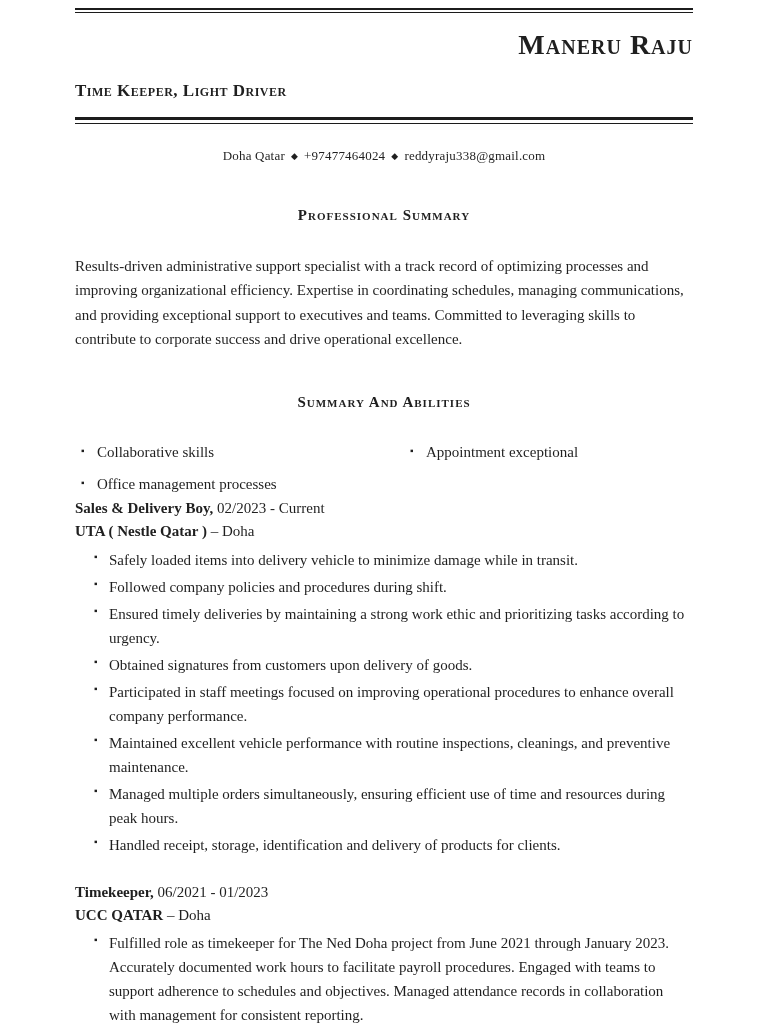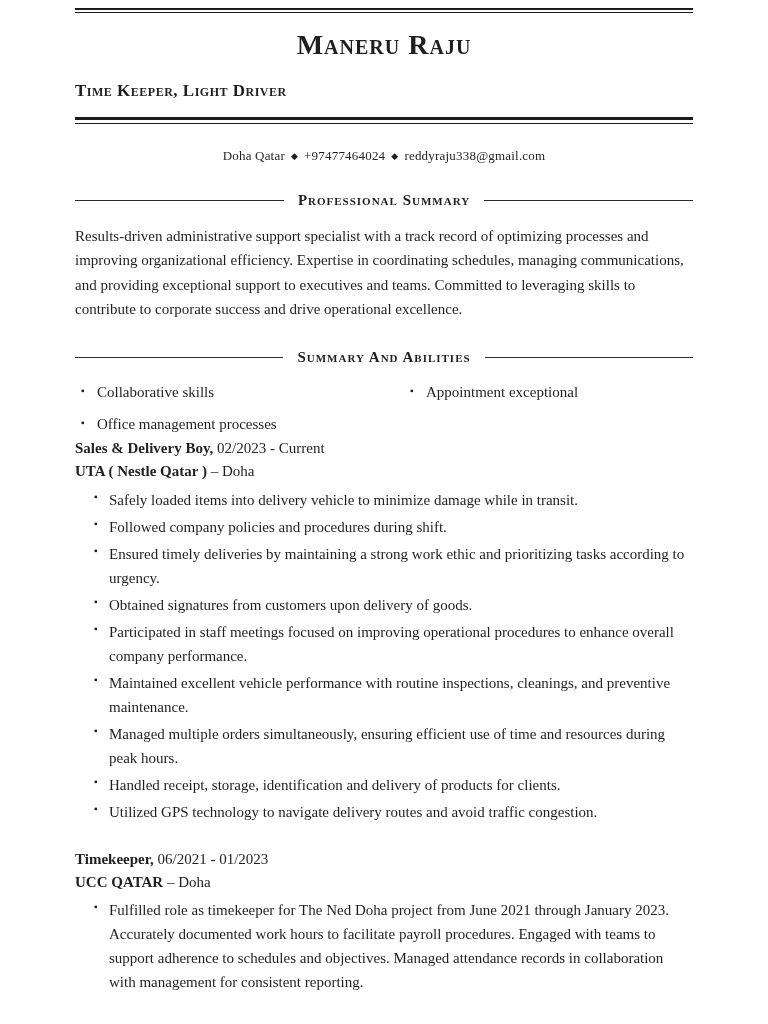--- a/index.html
+++ b/index.html
@@ -13,21 +13,21 @@
   }
   .page { padding: 8px 75px 0 75px; }
 
   .rule-top {
     height: 5px;
     border-top: 2px solid #1c1c1c;
     border-bottom: 1px solid #1c1c1c;
     margin-bottom: 16px;
   }
   .name {
-    text-align: center;
+    text-align: right;
     font-variant: small-caps;
     font-weight: 700;
     font-size: 28px;
     letter-spacing: 1px;
     margin-top: 6px;
   }
   .candidate-title {
     text-align: left;
     font-variant: small-caps;
     font-weight: 700;
@@ -47,20 +47,21 @@
     margin-top: 24px;
     letter-spacing: 0.2px;
   }
   .diamond { font-size: 9px; margin: 0 6px; vertical-align: 1px; }
 
   .section-heading {
     display: flex;
     align-items: center;
     gap: 14px;
     margin: 28px 0 15px 0;
+    flex-direction: column;
   }
   .hline { flex: 1; border-top: 1px solid #2a2a2a; height: 0; }
   .heading-text {
     font-variant: small-caps;
     font-weight: 700;
     font-size: 15px;
     letter-spacing: 1px;
     white-space: nowrap;
   }
 
@@ -168,21 +169,20 @@
       </p>
       <ul class="bullets">
           <li>Safely loaded items into delivery vehicle to minimize damage while in transit.</li>
           <li>Followed company policies and procedures during shift.</li>
           <li>Ensured timely deliveries by maintaining a strong work ethic and prioritizing tasks according to urgency.</li>
           <li>Obtained signatures from customers upon delivery of goods.</li>
           <li>Participated in staff meetings focused on improving operational procedures to enhance overall company performance.</li>
           <li>Maintained excellent vehicle performance with routine inspections, cleanings, and preventive maintenance.</li>
           <li>Managed multiple orders simultaneously, ensuring efficient use of time and resources during peak hours.</li>
           <li>Handled receipt, storage, identification and delivery of products for clients.</li>
-          <li>Utilized GPS technology to navigate delivery routes and avoid traffic congestion.</li>
         </ul>
     </div>
       <div class="job">
       <p class="job-title-line">
         <span class="job-title">Timekeeper,</span>
         <span class="job-dates">06/2021 - 01/2023</span>
       </p>
       <p class="job-company-line">
         <span class="job-company">UCC QATAR</span>
         <span class="job-location">– Doha</span>

